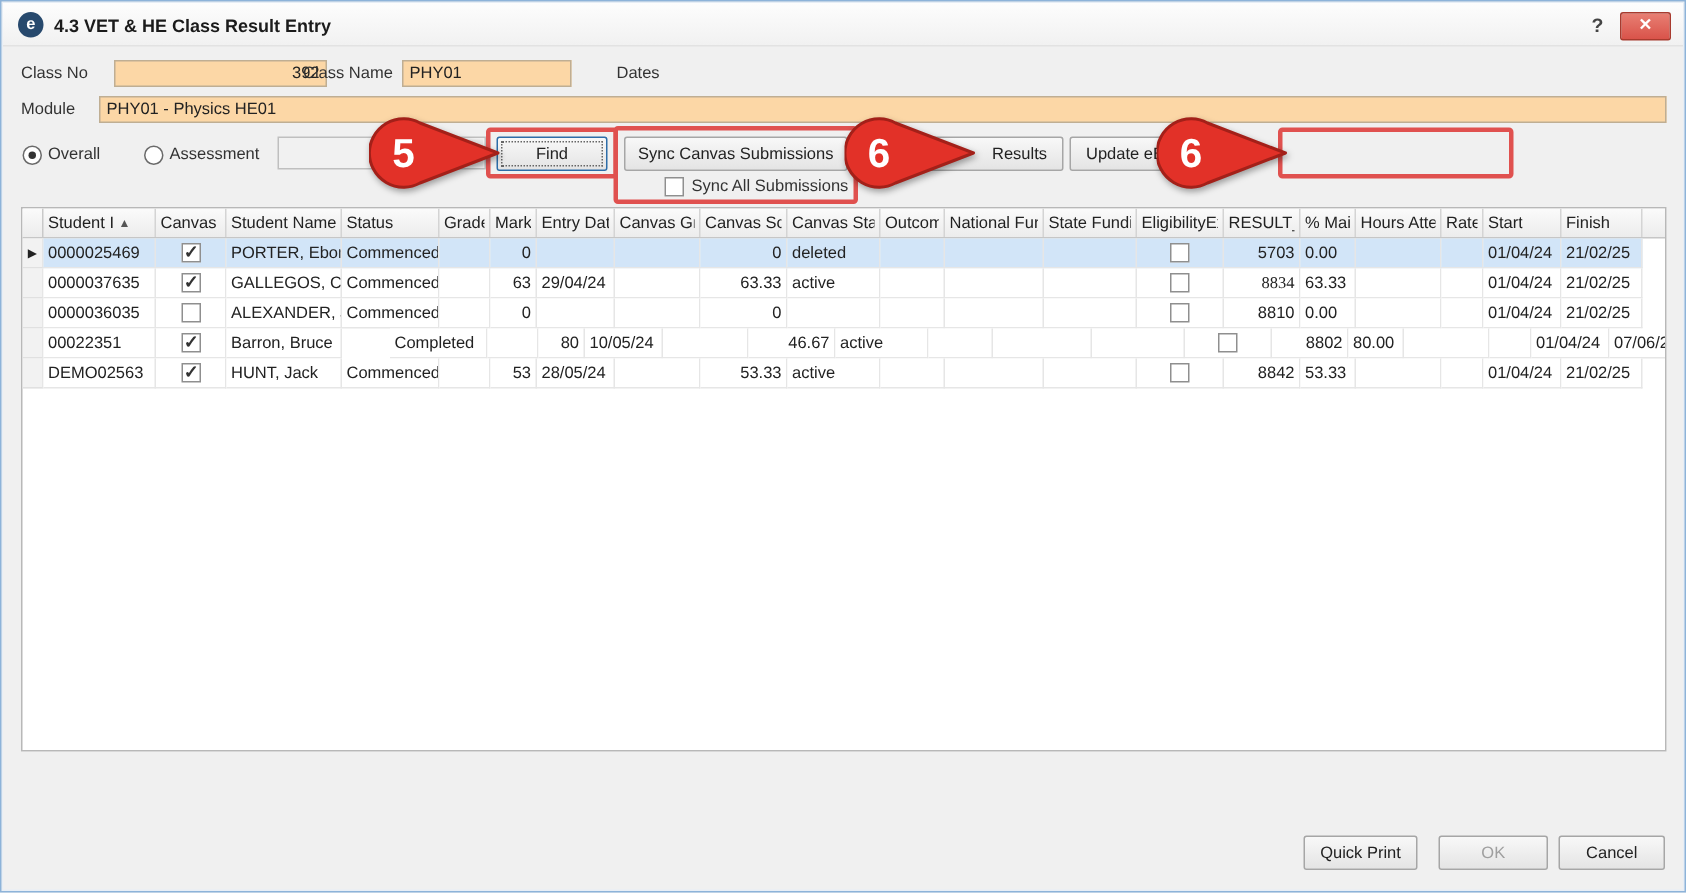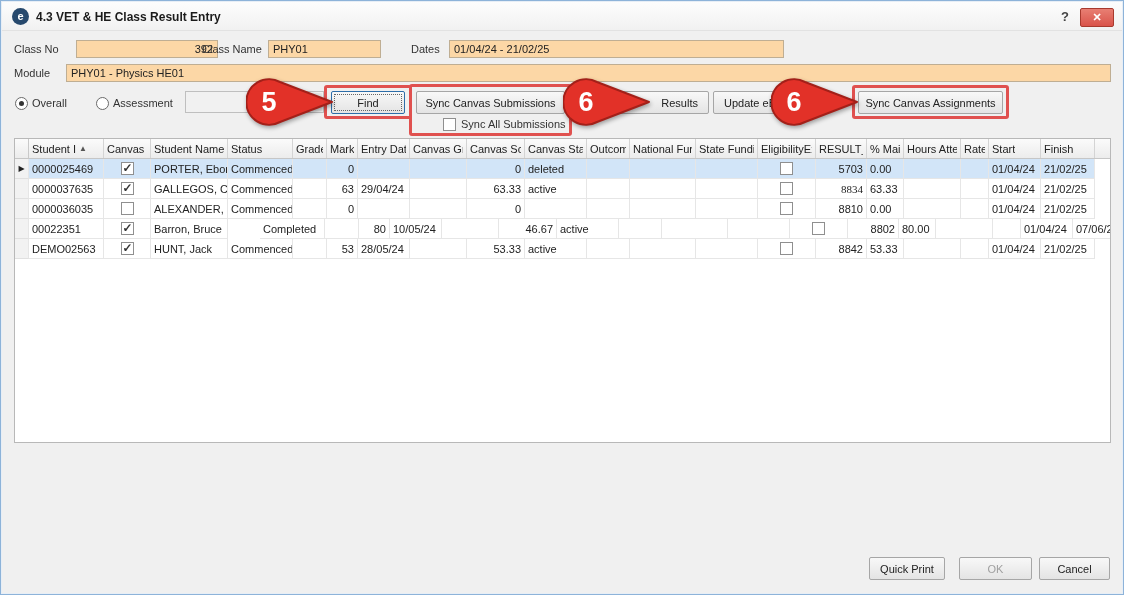--- a/index.html
+++ b/index.html
@@ -52,21 +52,21 @@
   
   .callout{position:absolute;width:88px;height:48px;filter:drop-shadow(1px 2px 2px rgba(0,0,0,.35));}
   .callout svg{position:absolute;left:0;top:0;}
   .arrow-path{fill:var(--callout-red,#e23128);stroke:var(--callout-red-dark,#a32019);stroke-width:2;stroke-linejoin:round;}
   .callout .num{position:absolute;left:0;top:0;width:46px;height:48px;display:flex;align-items:center;justify-content:center;color:#fff;font-size:27px;font-weight:700;}
   .callout-5{left:245px;top:77px;}
   .callout-6a{left:562px;top:77px;}
   .callout-6b{left:770px;top:77px;}
 
   
-  .grid{position:absolute;left:13px;top:137px;width:1097px;height:305px;background:#fff;border:1px solid #b8b8b8;overflow:hidden;}
+  .grid{position:absolute;left:13px;top:137px;width:1097px;height:363px;background:#fff;border:1px solid #b8b8b8;overflow:hidden;}
   .grid-header{display:flex;height:20px;background:linear-gradient(#fbfbfb,#ececec);border-bottom:1px solid #c6c6c6;}
   .gh-cell{display:flex;align-items:center;padding:0 3px;border-right:1px solid #d4d4d4;color:#222;white-space:nowrap;overflow:hidden;flex:0 0 auto;}
   .gh-cell .h-label{overflow:hidden;white-space:nowrap;}
   .sort-glyph{font-size:8px;color:#555;margin-left:3px;}
   .h-fill{flex:1 1 auto;border-right:none;}
   .sel-col{width:14px;flex:0 0 14px;padding:0;background:linear-gradient(#fbfbfb,#ececec);border-right:1px solid #c9c9c9;justify-content:center;}
   .g-row{display:flex;height:20px;}
   .g-cell{display:flex;align-items:center;padding:0 3px;border-right:1px solid #e6e6e6;border-bottom:1px solid #e6e6e6;white-space:nowrap;overflow:hidden;flex:0 0 auto;background:#fff;}
   .g-cell.right{justify-content:flex-end;}
   .g-cell.center{justify-content:center;}
@@ -92,41 +92,39 @@
     <span class="title-text">4.3 VET &amp; HE Class Result Entry</span>
     <span class="help-btn">?</span>
     <span class="close-btn">✕</span>
   </div>
 
   <span class="lbl" style="left:13px;top:42px;">Class No</span>
   <div class="field right" style="left:75px;top:39px;width:142px;">392</div>
   <span class="lbl" style="left:201px;top:42px;">Class Name</span>
   <div class="field" style="left:267px;top:39px;width:113px;">PHY01</div>
   <span class="lbl" style="left:410px;top:42px;">Dates</span>
-  <div class="field" style="left:448px;top:39px;width:335px;">01/04/24 - 21/02/25</div>
 
   <span class="lbl" style="left:13px;top:66px;">Module</span>
   <div class="field" style="left:65px;top:63px;width:1045px;">PHY01 - Physics HE01</div>
 
   <span class="radio checked" style="left:14px;top:96px;"></span>
   <span class="lbl" style="left:31px;top:96px;">Overall</span>
   <span class="radio" style="left:95px;top:96px;"></span>
   <span class="lbl" style="left:112px;top:96px;">Assessment</span>
 
   <div class="combo">
     <span class="arrow-area">▾</span>
   </div>
 
   <button class="btn btn-find">Find</button>
   <button class="btn btn-sync-sub">Sync Canvas Submissions</button>
   <span class="cb sync-all-box"></span>
   <span class="sync-all-lbl">Sync All Submissions</span>
   <button class="btn btn-results">Results</button>
   <button class="btn btn-update-eb">Update eB</button>
-  <button class="btn btn-sync-assign">Sync Canvas Assignments</button>
 
   <div class="hl-box hl-find"></div>
   <div class="hl-box hl-sync-sub"></div>
   <div class="hl-box hl-sync-assign"></div>
 
   <div class="callout callout-5">
     <svg width="88" height="48" viewBox="0 0 88 48">
         <path class="arrow-path" d="M34 44 A22.8 22.8 0 1 1 34 4 L86 24 Z"></path>
       </svg>
     <span class="num">5</span>

